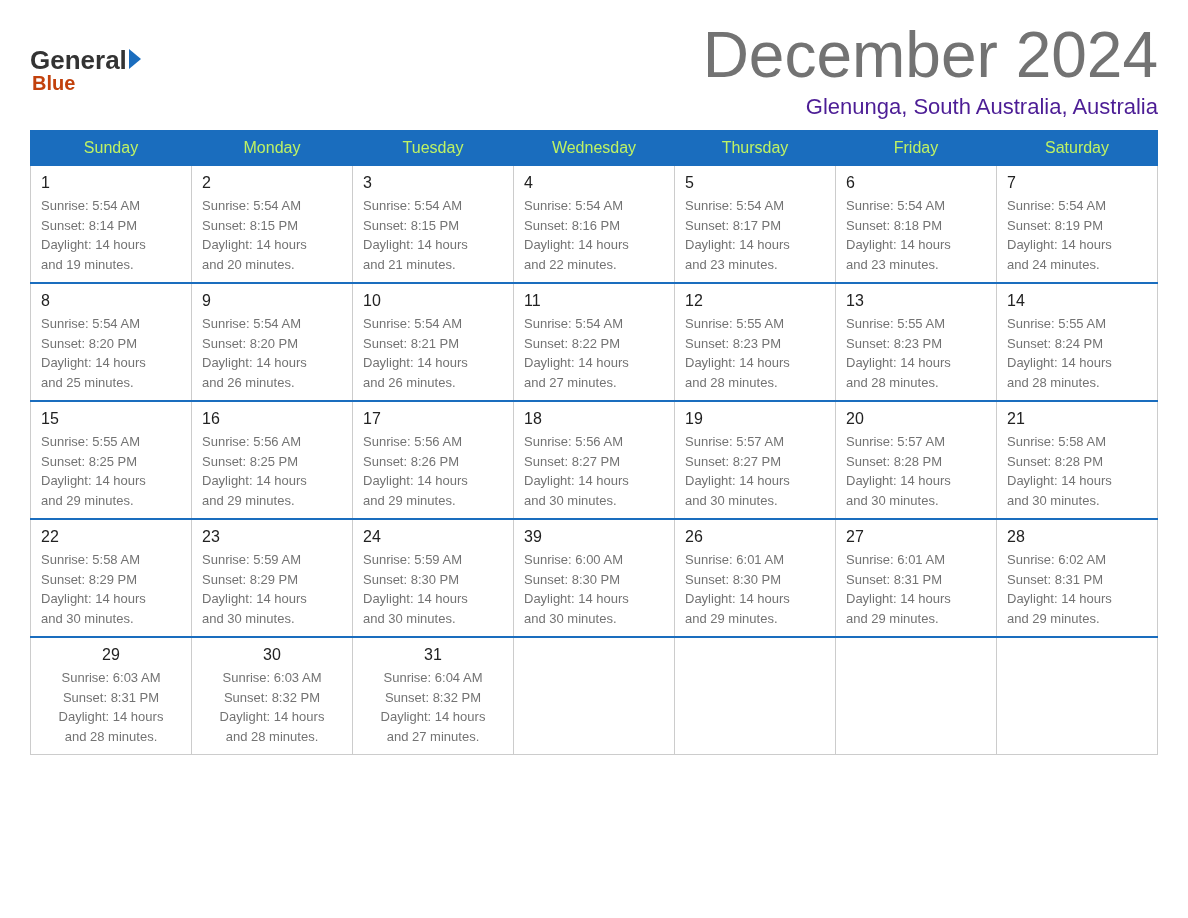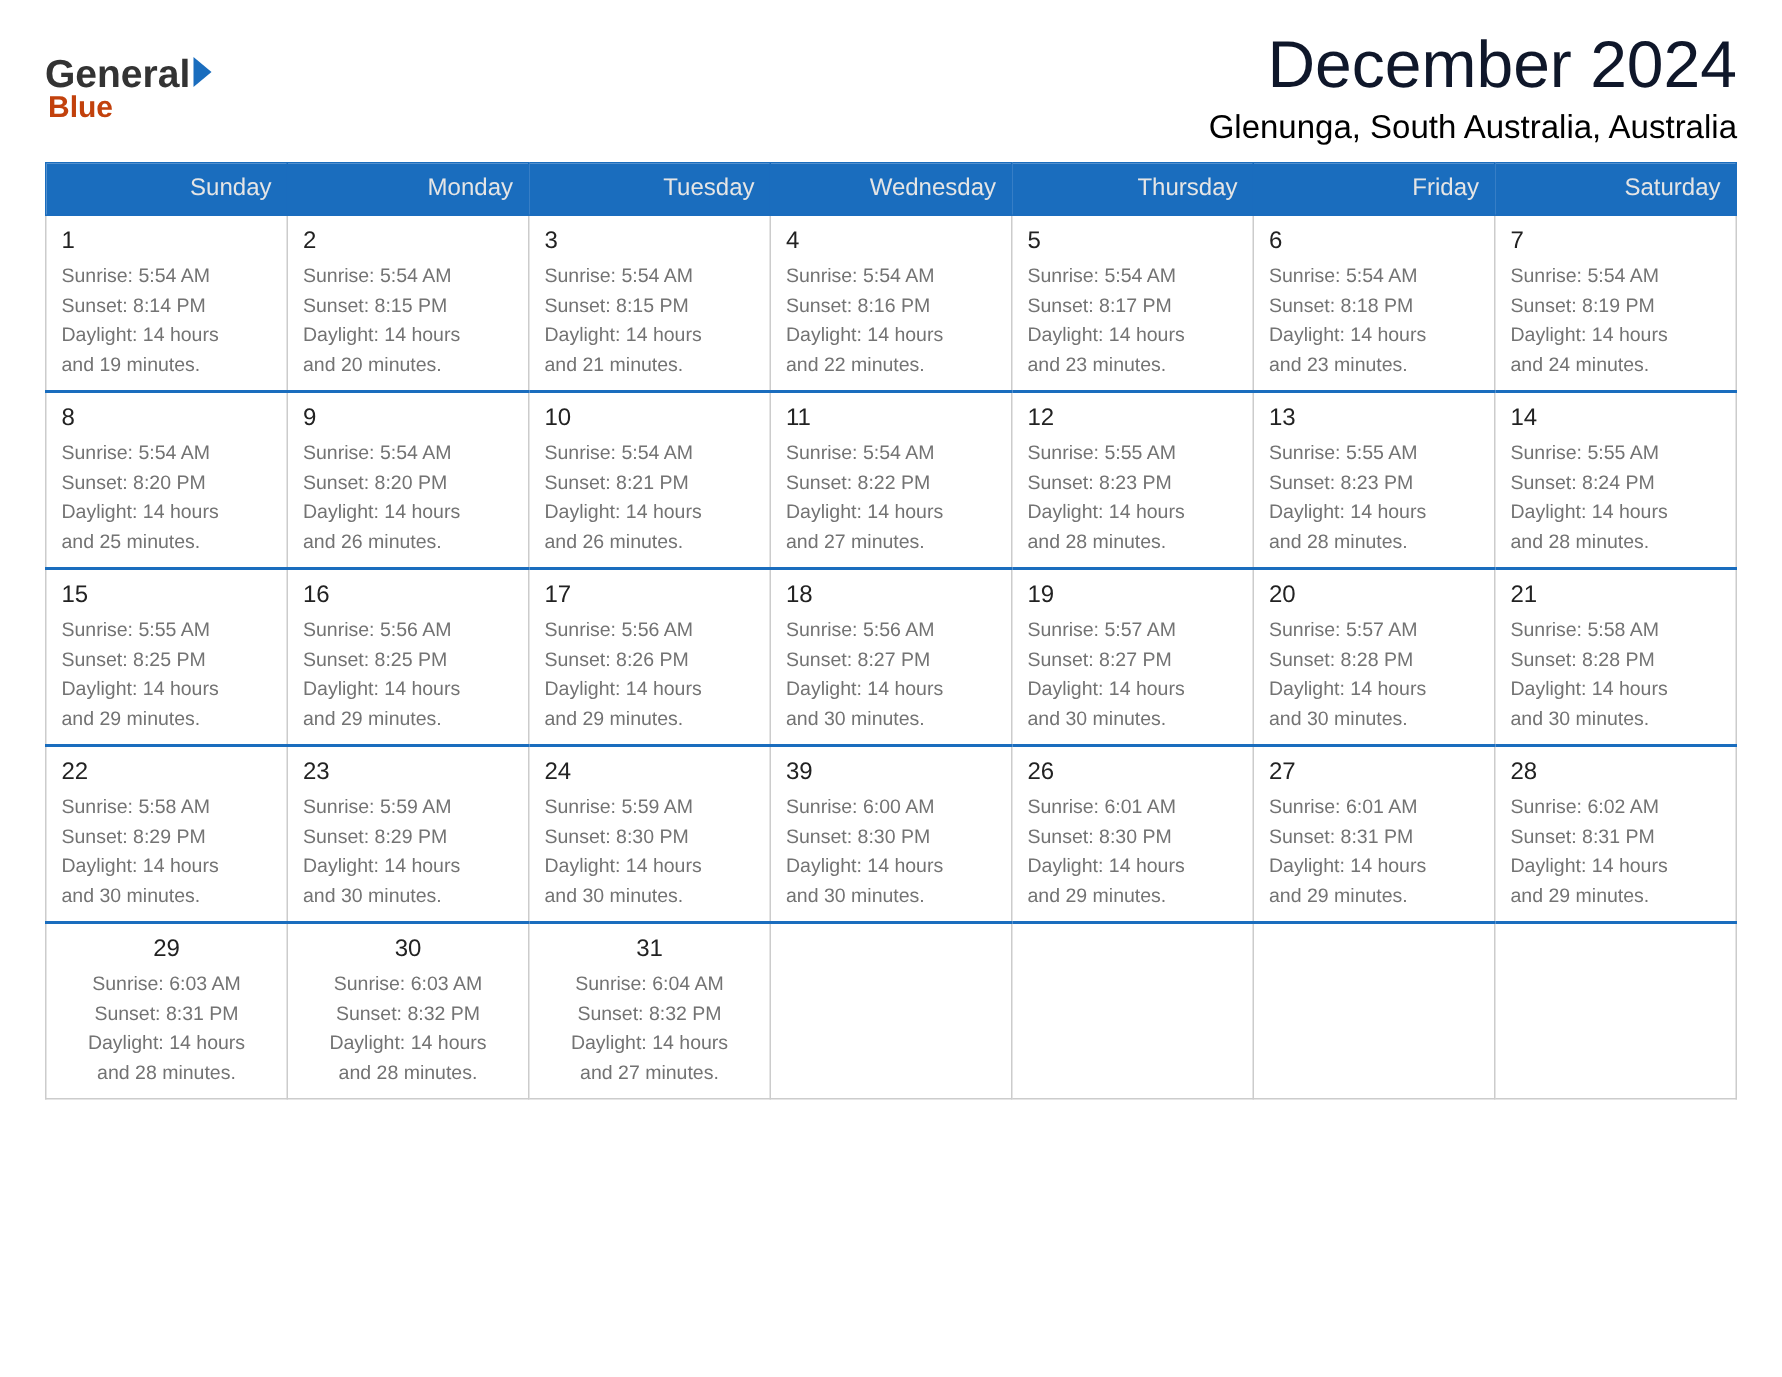--- a/index.html
+++ b/index.html
@@ -42,40 +42,40 @@
       font-size: 20px;
       font-weight: bold;
       color: #c2410c;
       margin-left: 2px;
       margin-top: -4px;
     }
     .title-section {
       text-align: right;
     }
     .month-title {
-      font-size: 44px;
+      font-size: 64px;
       font-weight: normal;
-      color: #0f172a;
+      color: #737373;
       line-height: 1.1;
     }
     .location-title {
       font-size: 22px;
-      color: #000000;
+      color: #4c1d95;
       margin-top: 4px;
     }
     .calendar {
       width: 100%;
       border-collapse: collapse;
       margin-top: 10px;
     }
     .calendar th {
       background-color: #1a6dbe;
-      color: #e5e5e5;
+      color: #bef264;
       padding: 8px 10px;
-      text-align: right;
+      text-align: center;
       font-size: 16px;
       font-weight: normal;
       border: 1px solid #1a6dbe;
     }
     .calendar td {
       vertical-align: top;
       padding: 8px 10px;
       border: 1px solid #ccc;
       width: calc(100% / 7);
       min-height: 100px;

